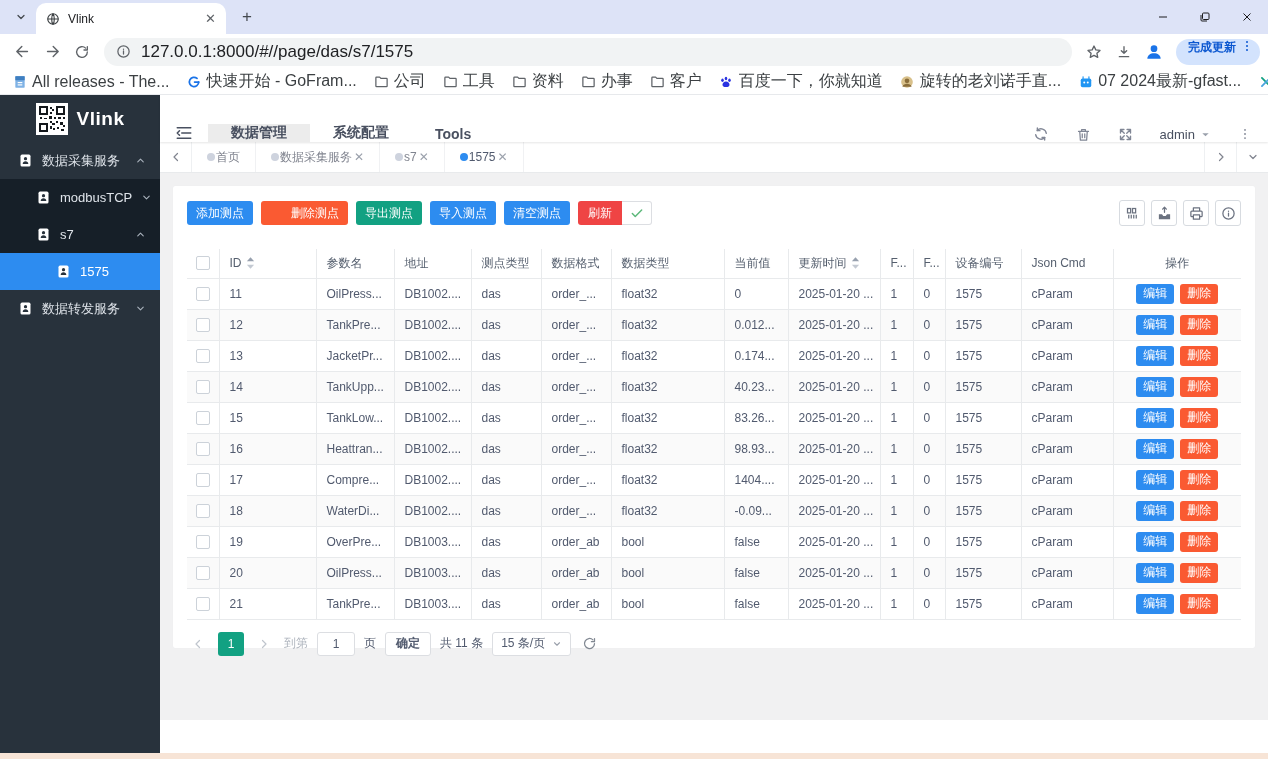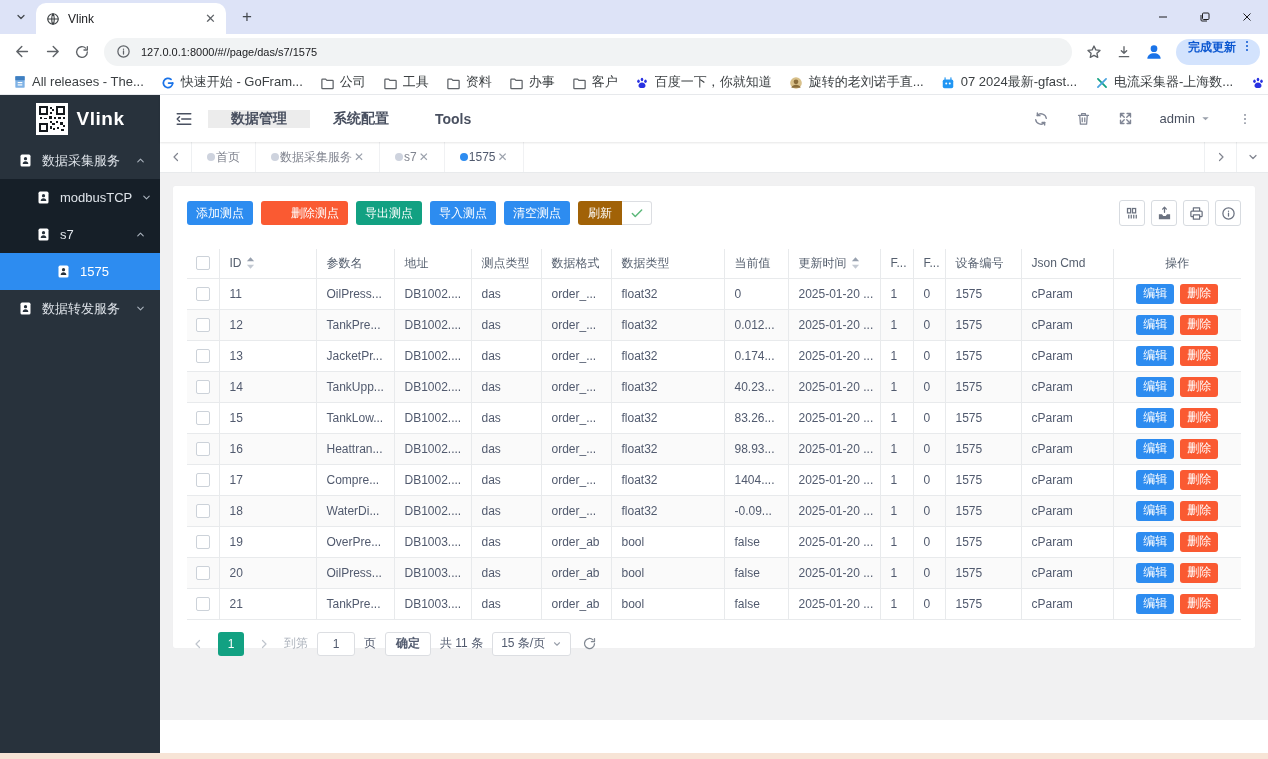--- a/index.html
+++ b/index.html
@@ -12,43 +12,43 @@
   .btab { width:190px; height:31px; background:#fff; border-radius:10px 10px 0 0; display:flex; align-items:center; padding:0 10px; gap:8px; }
   .btab-title { font-size:12px; color:#202124; flex:1; }
   .btab-close { color:#5f6368; font-size:13px; line-height:1; }
   .newtab { width:26px; height:26px; margin:0 0 4px 8px; display:flex; align-items:center; justify-content:center; color:#43484e; font-size:17px; }
   .wincontrols { position:absolute; right:0; top:0; height:34px; display:flex; }
   .winbtn { width:42px; height:100%; display:flex; align-items:center; justify-content:center; color:#1d1d1f; }
 
   .urlbar { height:35px; background:#fff; display:flex; align-items:center; padding:0 8px; gap:2px; flex:none; }
   .nav-ico { width:28px; height:28px; display:flex; align-items:center; justify-content:center; color:#5f6368; }
   .omnibox { flex:1; height:28px; background:#f1f3f4; border-radius:14px; display:flex; align-items:center; padding:0 12px; gap:10px; margin:0 6px; color:#5f6368; }
-  .url-text { font-size:11px; color:#202124; }
+  .url-text { font-size:17px; color:#202124; }
   .avatar-wrap { width:28px; height:28px; display:flex; align-items:center; justify-content:center; }
   .update-pill { height:26px; background:#d3e3fd; color:#0b57d0; border-radius:13px; display:flex; align-items:flex-start; padding:0 6px 0 12px; font-size:12px; font-weight:bold; gap:4px; margin-left:6px; }
 
   .bookmarks { height:26px; background:#fff; border-bottom:1px solid #e8eaed; display:flex; align-items:center; padding:0 12px; gap:17px; flex:none; overflow:hidden; }
-  .bm { display:flex; align-items:flex-end; gap:5px; font-size:13px; color:#3c4043; white-space:nowrap; }
+  .bm { display:flex; align-items:center; gap:5px; font-size:16px; color:#3c4043; white-space:nowrap; }
   .bm-ico { display:flex; width:15px; height:15px; align-items:center; justify-content:center; }
 
   
   .app { flex:1; display:flex; min-height:0; }
   .sidebar { width:160px; background:#28323c; flex:none; display:flex; flex-direction:column; color:#dfe4ea; }
   .logo { height:47px; display:flex; align-items:center; justify-content:center; gap:9px; flex:none; }
   .logo-text { color:#fff; font-size:19px; font-weight:bold; letter-spacing:.5px; }
   .side-item { height:37px; display:flex; align-items:center; padding:0 14px 0 18px; font-size:13px; gap:9px; cursor:pointer; }
   .side-item.d1 { padding-left:36px; }
   .side-item.d2 { padding-left:56px; }
   .side-sub { background:#161f28; }
   .side-item.active { background:#2d8cf0; color:#fff; }
   .side-caret { margin-left:auto; color:#aab3bd; display:flex; }
   .s-ico { display:flex; }
 
   .main { flex:1; display:flex; flex-direction:column; min-width:0; }
-  .app-header { height:47px; background:#fff; display:flex; align-items:center; box-shadow:0 1px 2px rgba(0,0,0,.1); position:relative; z-index:3; flex:none; }
+  .app-header { height:47px; background:#fff; display:flex; align-items:flex-end; box-shadow:0 1px 2px rgba(0,0,0,.1); position:relative; z-index:3; flex:none; }
   .fold { width:48px; display:flex; align-items:center; justify-content:center; color:#495060; }
   .nav-item { display:flex; align-items:center; padding:0 23px; font-size:14px; font-weight:bold; color:#495060; }
   .nav-item.active { background:#ececec; }
   .header-right { margin-left:auto; display:flex; align-items:center; gap:27px; padding-right:16px; color:#808695; }
   .admin { display:flex; align-items:center; gap:5px; color:#495060; font-size:13px; }
 
   .tabbar { height:31px; background:#fff; border-bottom:1px solid #e8eaec; display:flex; align-items:stretch; font-size:12px; color:#80848f; flex:none; }
   .tab-nav { width:32px; display:flex; align-items:center; justify-content:center; color:#80848f; }
   .tab-nav.l { border-right:1px solid #eef0f2; }
   .tab-nav.r { border-left:1px solid #eef0f2; }
@@ -507,21 +507,21 @@
         <div class="card">
           <div class="toolbar">
             <span id="toolbar-buttons" style="display:flex;gap:8px">
                 <span class="tbtn" style="background: rgb(45, 140, 240);">添加测点</span>
                 <span class="tbtn" style="background: rgb(250, 90, 50); padding-left: 30px;">删除测点</span>
                 <span class="tbtn" style="background: rgb(18, 161, 130);">导出测点</span>
                 <span class="tbtn" style="background: rgb(45, 140, 240);">导入测点</span>
                 <span class="tbtn" style="background: rgb(45, 140, 240);">清空测点</span>
               </span>
             <span class="refresh-group">
-              <span class="refresh-main" id="refresh-btn" style="background: #a16207;">刷新</span>
+              <span class="refresh-main" id="refresh-btn" style="background: #ef4444;">刷新</span>
               <span class="check-seg">
                   <svg width="14" height="14" viewBox="0 0 24 24" fill="none" stroke="currentColor" stroke-width="2.5" stroke-linecap="round" stroke-linejoin="round">
                     <path d="M4 13l5 5L20 7"></path>
                   </svg>
                 </span>
             </span>
             <span class="tool-icons" id="tool-icons">
                 <span class="icon-btn">
                   <svg width="15" height="15" viewBox="0 0 24 24" fill="none" stroke="currentColor" stroke-width="2">
                     <rect x="4" y="4" width="5" height="7"></rect>

